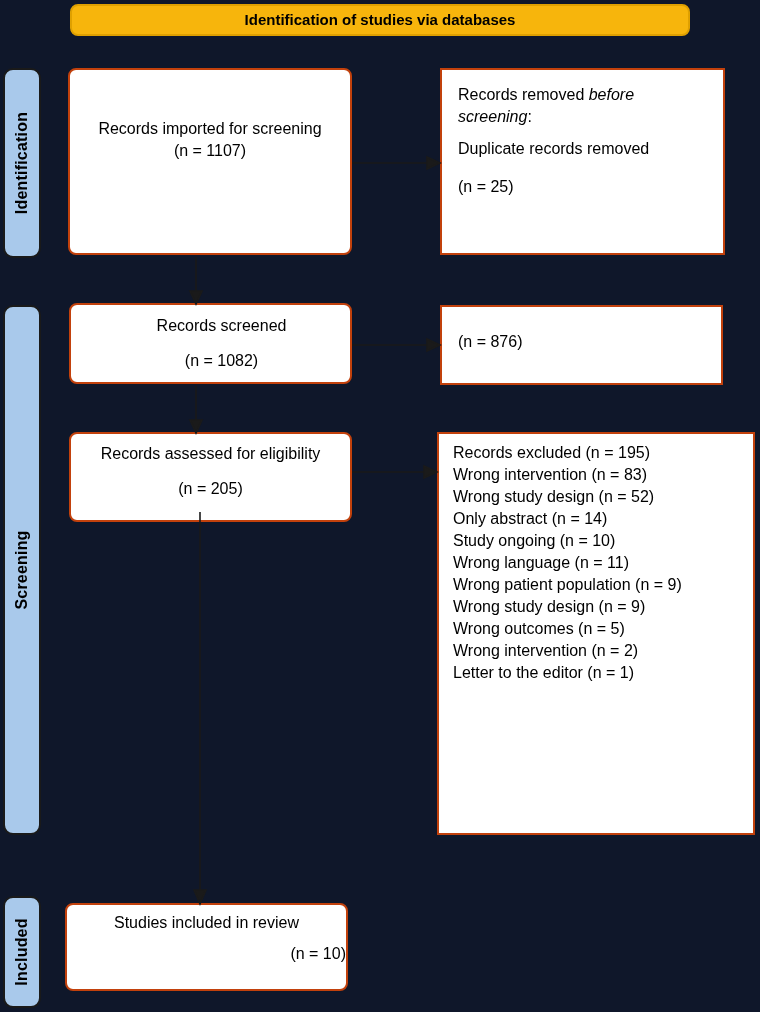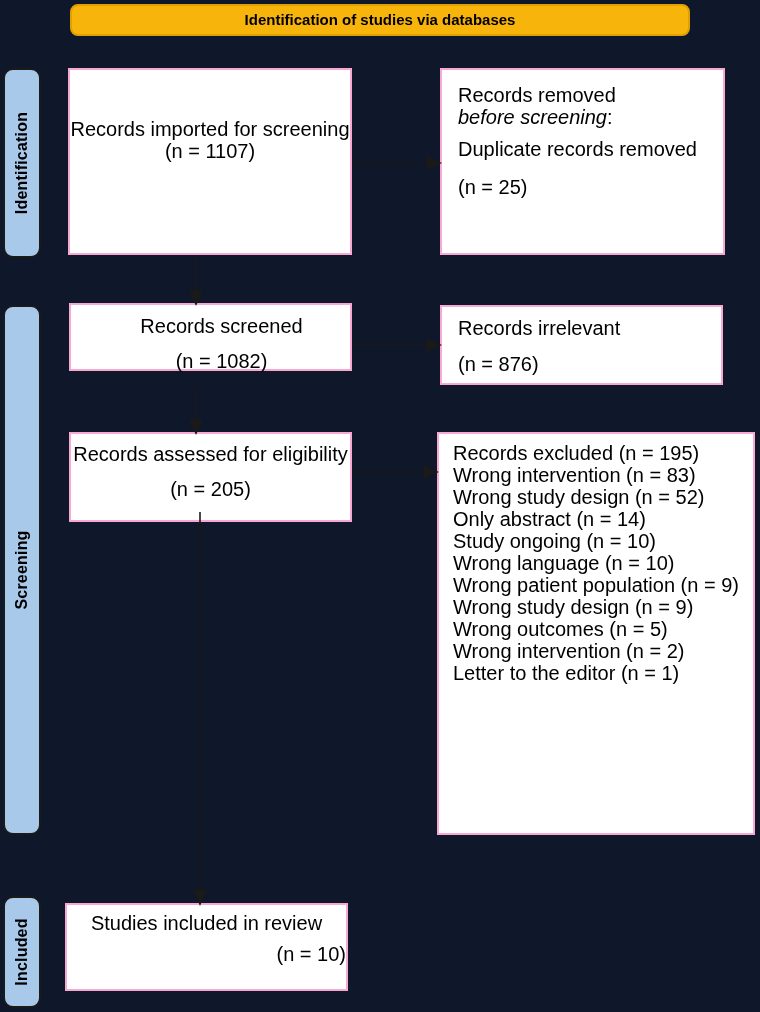--- a/index.html
+++ b/index.html
@@ -42,27 +42,27 @@
   .stage span{
     transform:rotate(-90deg);
     white-space:nowrap;
     font-weight:bold;
     font-size:16px;
     letter-spacing:0.2px;
   }
   .box{
     position:absolute;
     background:#ffffff;
-    border:2px solid #f9a8d4;
+    border:2px solid #c2410c;
     box-sizing:border-box;
-    font-size:20px;
+    font-size:16px;
     line-height:22px;
   }
   .box p{margin:0;}
-  .center{text-align:center;}
+  .center{text-align:center;border-radius:8px;}
   .arrows{
     position:absolute;
     left:0; top:0;
     width:760px; height:1012px;
     pointer-events:none;
   }
   .exc-item{margin:13px 0 0 28px;}
   .indent{margin-left:26px;}
 </style>
 </head>
@@ -86,42 +86,41 @@
     <p>Records imported for screening</p>
     <p>(n = 1107)</p>
   </div>
 
   <div class="box" style="left:440px;top:68px;width:285px;height:187px;padding:14px 16px;">
     <p style="width:218px;"><span>Records removed </span><i>before screening</i><span>:</span></p>
     <p class="indent" style="margin-top:10px;">Duplicate records removed</p>
     <p class="indent" style="margin-top:16px;">(n = 25)</p>
   </div>
 
-  <div class="box center" style="left:69px;top:303px;width:283px;height:68px;padding-top:10px;padding-left:22px;">
+  <div class="box center" style="left:69px;top:303px;width:283px;height:81px;padding-top:10px;padding-left:22px;">
     <p>Records screened</p>
     <p style="margin-top:13px;">(n = 1082)</p>
   </div>
 
   <div class="box" style="left:440px;top:305px;width:283px;height:80px;padding:10px 16px;">
-    <p>Records irrelevant</p>
     <p style="margin-top:14px;">(n = 876)</p>
   </div>
 
   <div class="box center" style="left:69px;top:432px;width:283px;height:90px;padding-top:9px;">
     <p>Records assessed for eligibility</p>
     <p style="margin-top:13px;">(n = 205)</p>
   </div>
 
   <div class="box" style="left:437px;top:432px;width:318px;height:403px;padding:8px 14px;">
     <p>Records excluded (n = 195)</p>
     <p class="exc-item">Wrong intervention (n = 83)</p>
     <p class="exc-item">Wrong study design (n = 52)</p>
     <p class="exc-item">Only abstract (n = 14)</p>
     <p class="exc-item">Study ongoing (n = 10)</p>
-    <p class="exc-item">Wrong language (n = 10)</p>
+    <p class="exc-item">Wrong language (n = 11)</p>
     <p class="exc-item">Wrong patient population (n = 9)</p>
     <p class="exc-item">Wrong study design (n = 9)</p>
     <p class="exc-item">Wrong outcomes (n = 5)</p>
     <p class="exc-item">Wrong intervention (n = 2)</p>
     <p class="exc-item">Letter to the editor (n = 1)</p>
   </div>
 
   <div class="box center" style="left:65px;top:903px;width:283px;height:88px;padding-top:7px;">
     <p>Studies included in review</p>
     <p style="margin-top:9px;text-align:right;">(n = 10)</p>

